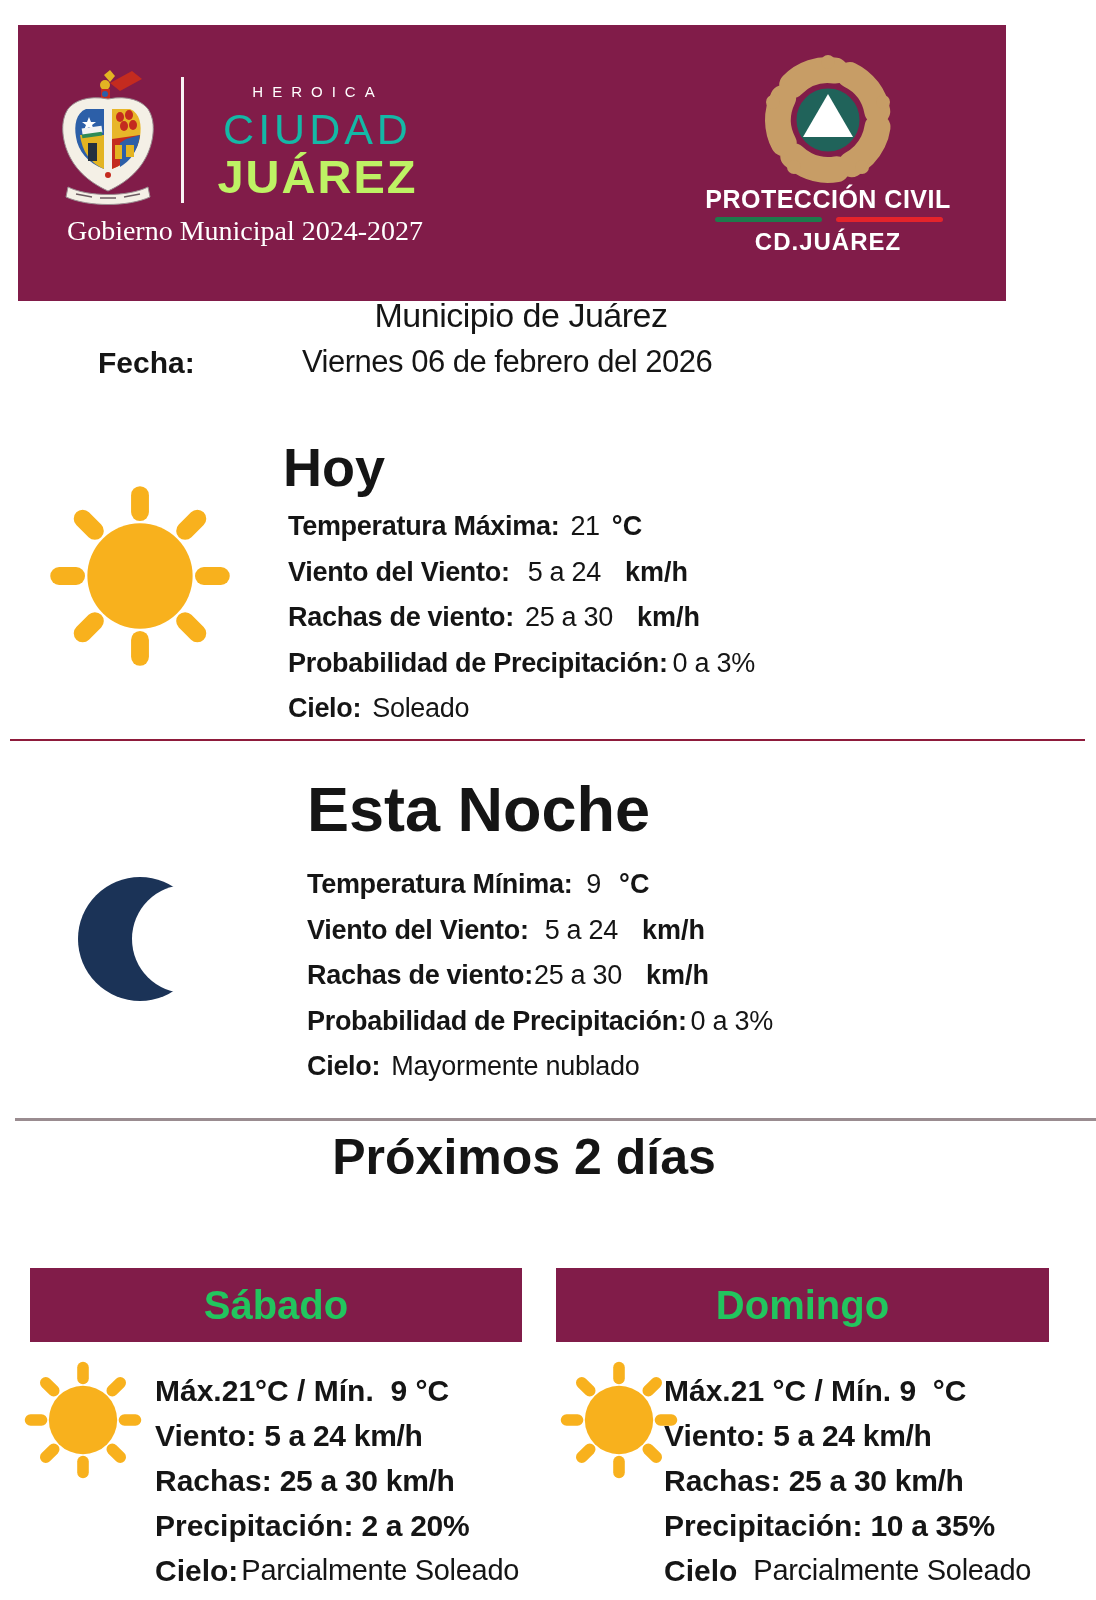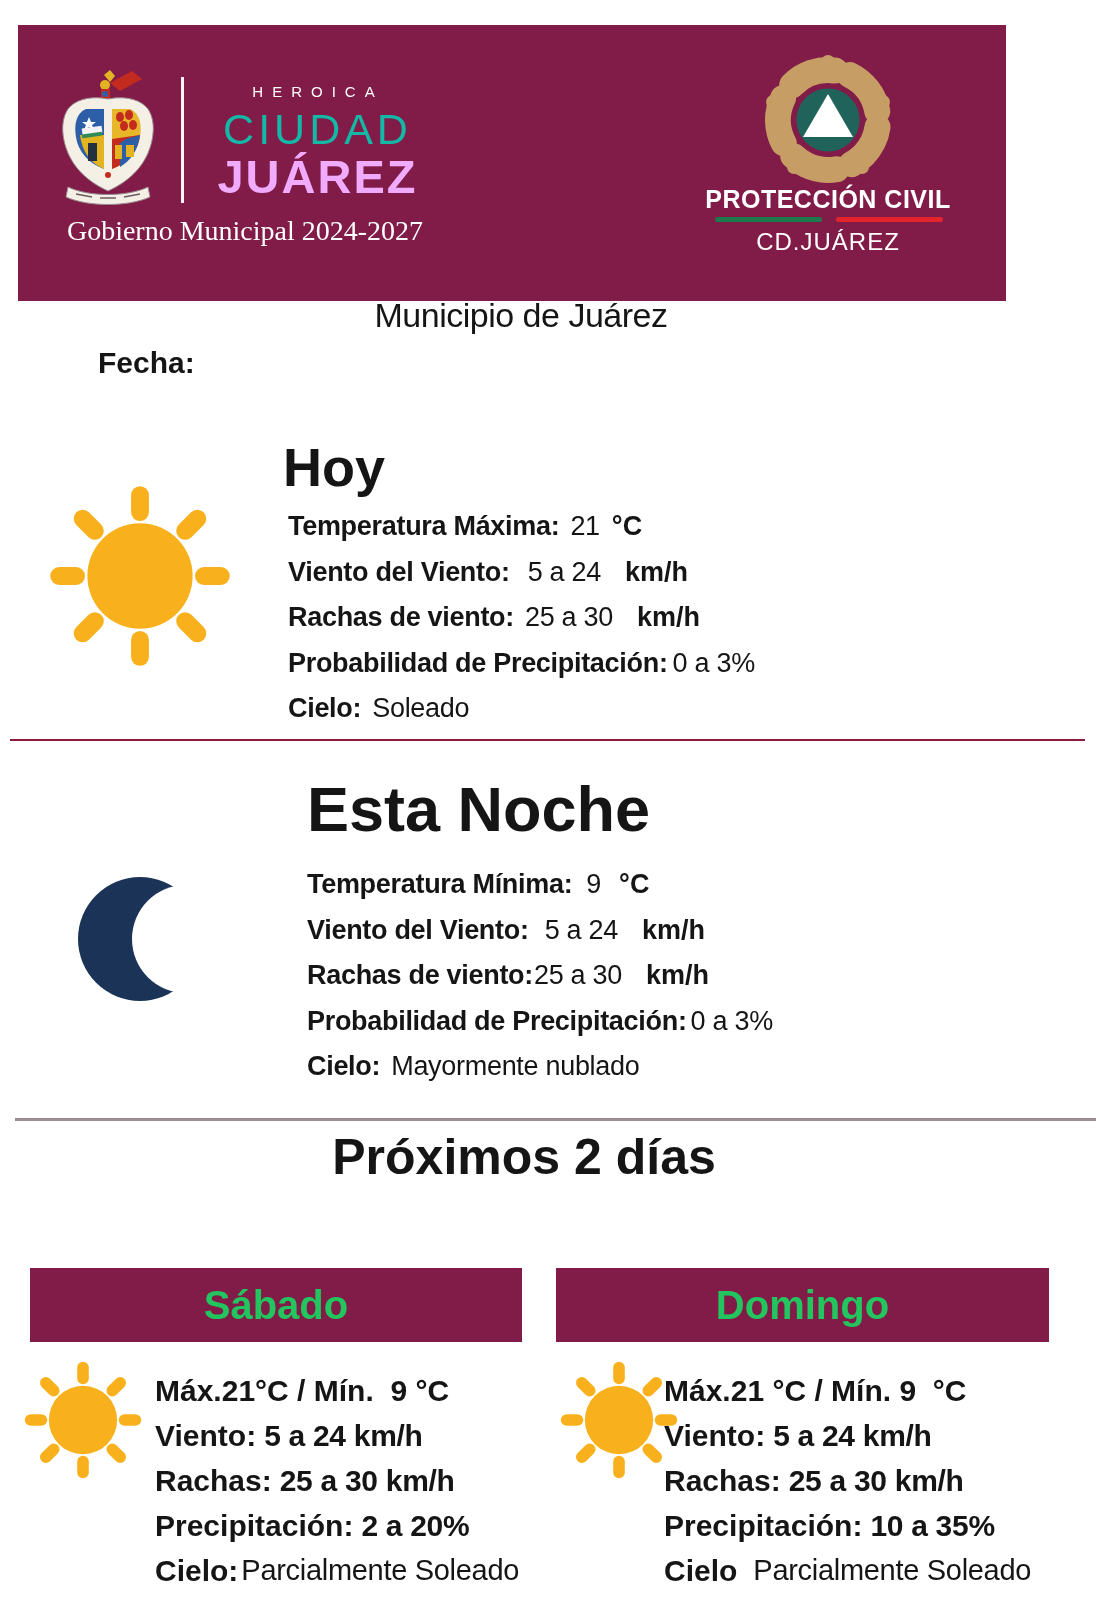--- a/index.html
+++ b/index.html
@@ -7,27 +7,27 @@
     position:relative;width:1096px;height:1600px;background:#ffffff;
     font-family:"Liberation Sans",sans-serif;color:#151515;overflow:hidden;
   }
   .abs{position:absolute;}
 
   
   .banner{left:18px;top:25px;width:988px;height:276px;background:#811C49;}
   .vline{left:163px;top:52px;width:3px;height:126px;background:rgba(255,255,255,.95);}
   .heroica{left:195px;top:58px;width:210px;color:#fff;font-size:15px;letter-spacing:9px;text-align:center;}
   .ciudad{left:192px;top:80px;width:215px;color:#14b8a6;font-size:43px;letter-spacing:4px;font-weight:400;text-align:center;}
-  .juarez{left:192px;top:124px;width:215px;color:#f0abfc;font-size:47px;letter-spacing:2px;font-weight:700;text-align:center;}
+  .juarez{left:192px;top:124px;width:215px;color:#bef264;font-size:47px;letter-spacing:2px;font-weight:700;text-align:center;}
   .gobierno{left:42px;top:190px;width:370px;color:#fff;font-family:"Liberation Serif",serif;font-size:28px;text-align:center;}
   .pc-title{left:670px;top:160px;width:280px;color:#fff;font-size:25px;font-weight:700;text-align:center;letter-spacing:.5px;}
   .pc-flag{left:697px;top:192px;width:228px;height:5px;}
   .pc-flag .g{position:absolute;left:0;top:0;width:47%;height:100%;background:#1E7A4C;border-radius:3px;}
   .pc-flag .r{position:absolute;right:0;top:0;width:47%;height:100%;background:#E4242B;border-radius:3px;}
-  .pc-cd{left:670px;top:203px;width:280px;color:#fff;font-size:24px;font-weight:400;text-align:center;letter-spacing:1px;}
+  .pc-cd{left:670px;top:203px;width:280px;color:#fff;font-size:24px;font-weight:700;text-align:center;letter-spacing:1px;}
 
   
   .municipio{left:0;top:296px;width:1042px;font-size:34px;text-align:center;letter-spacing:-.5px;}
   .fecha-label{left:98px;top:346px;font-size:30px;font-weight:700;}
   .fecha-value{left:302px;top:344px;font-size:31px;letter-spacing:-.5px;}
 
   
   .sec-title{font-size:54px;font-weight:700;line-height:1;}
   .wx-rows{display:block;}
   .wx-row{height:45.5px;display:flex;align-items:center;font-size:27px;white-space:pre;}
@@ -122,20 +122,21 @@
     <div class="abs pc-title">PROTECCIÓN CIVIL</div>
     <div class="abs pc-flag">
       <span class="g"></span>
       <span class="r"></span>
     </div>
     <div class="abs pc-cd">CD.JUÁREZ</div>
   </div>
 
   <div class="abs municipio">Municipio de Juárez</div>
   <div class="abs fecha-label">Fecha:</div>
+  <div class="abs fecha-value">Viernes 06 de febrero del 2026</div>
 
   <svg class="abs" style="left:46px;top:478px" width="188" height="196" viewBox="0 0 200 200">
     <g stroke="#F8B11D" stroke-width="19" stroke-linecap="round">
       <line x1="100" y1="14" x2="100" y2="32"></line>
       <line x1="100" y1="168" x2="100" y2="186"></line>
       <line x1="14" y1="100" x2="32" y2="100"></line>
       <line x1="168" y1="100" x2="186" y2="100"></line>
       <line x1="39" y1="39" x2="52" y2="52"></line>
       <line x1="148" y1="148" x2="161" y2="161"></line>
       <line x1="39" y1="161" x2="52" y2="148"></line>

